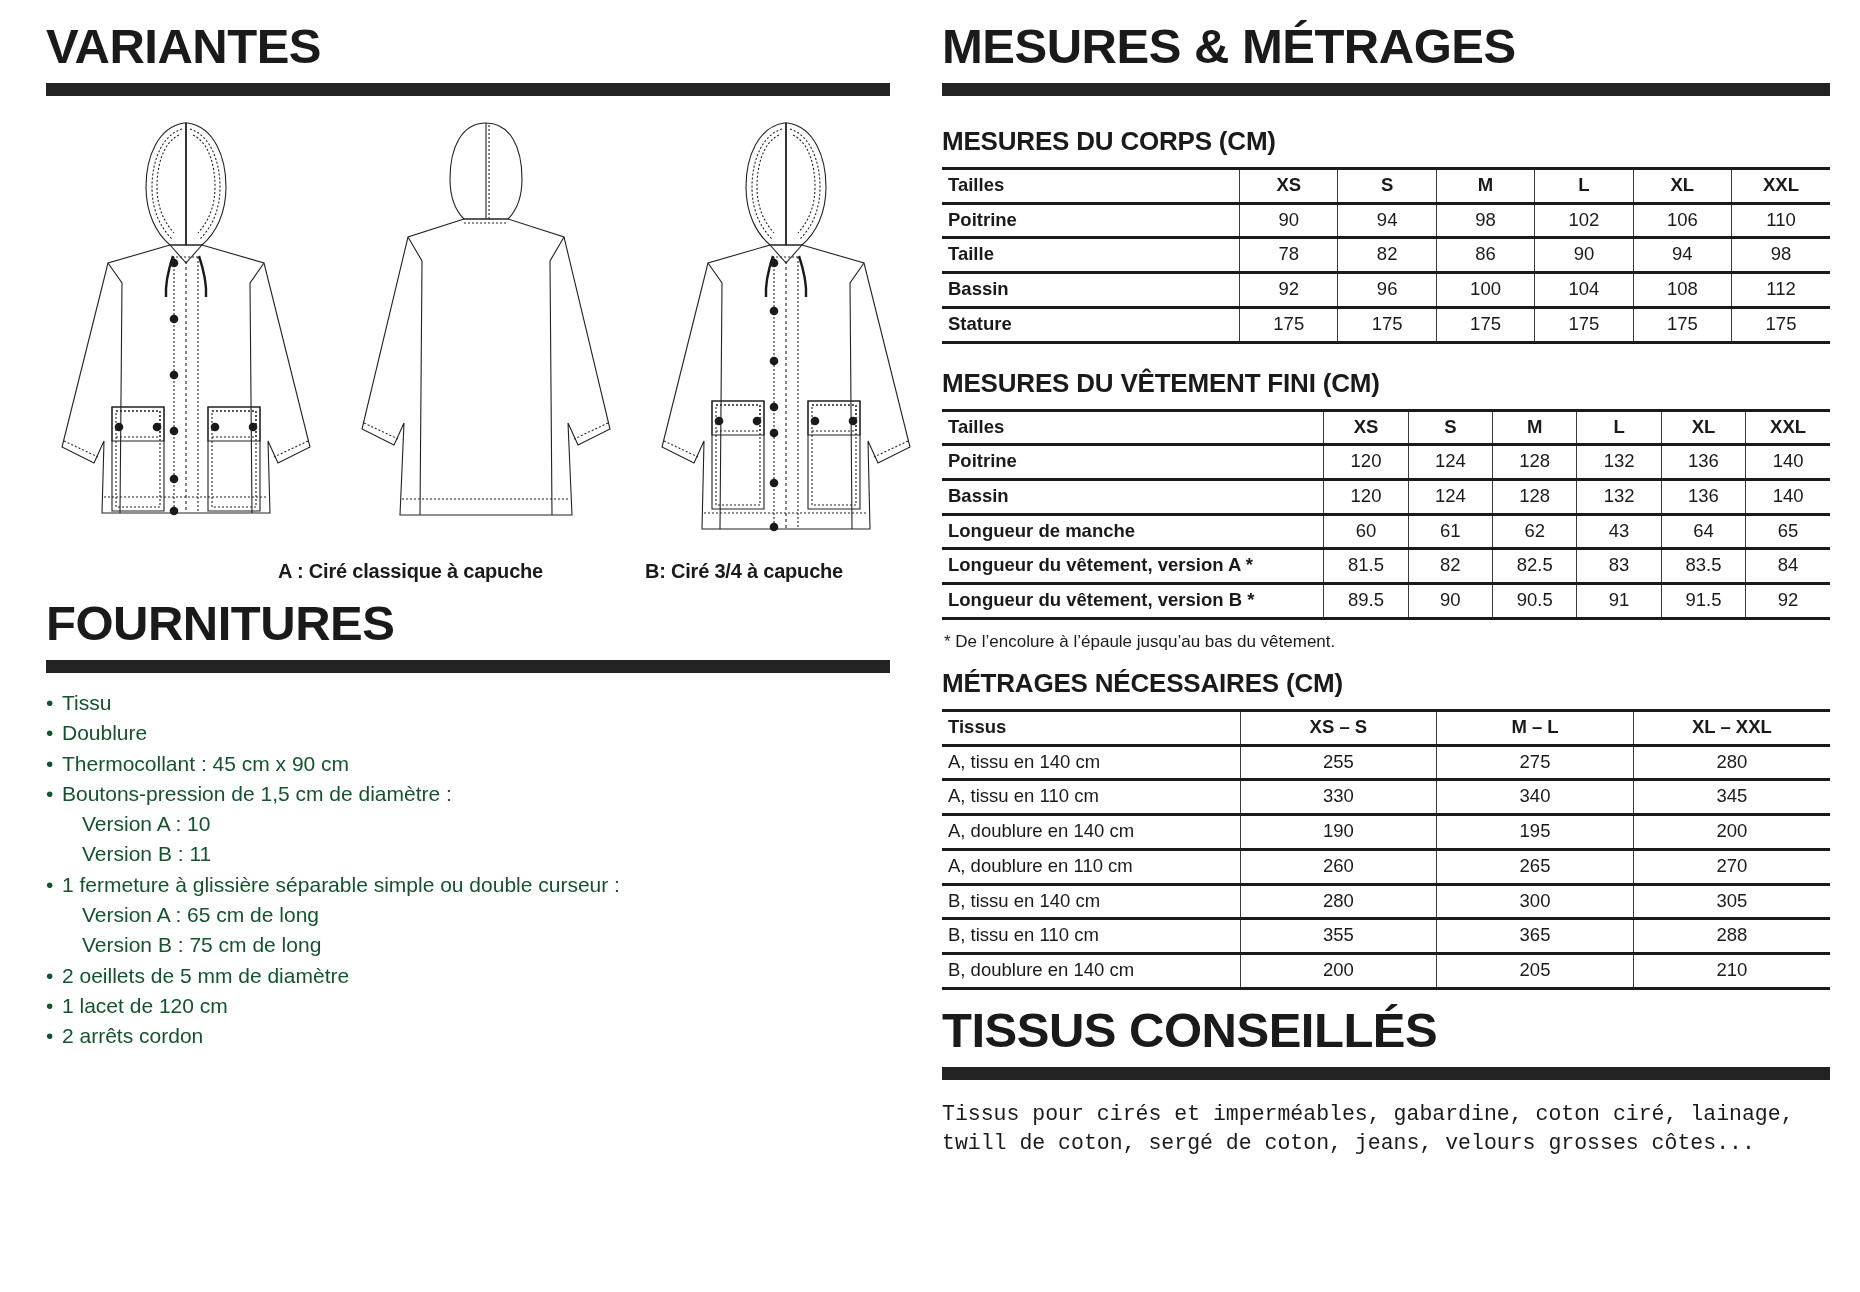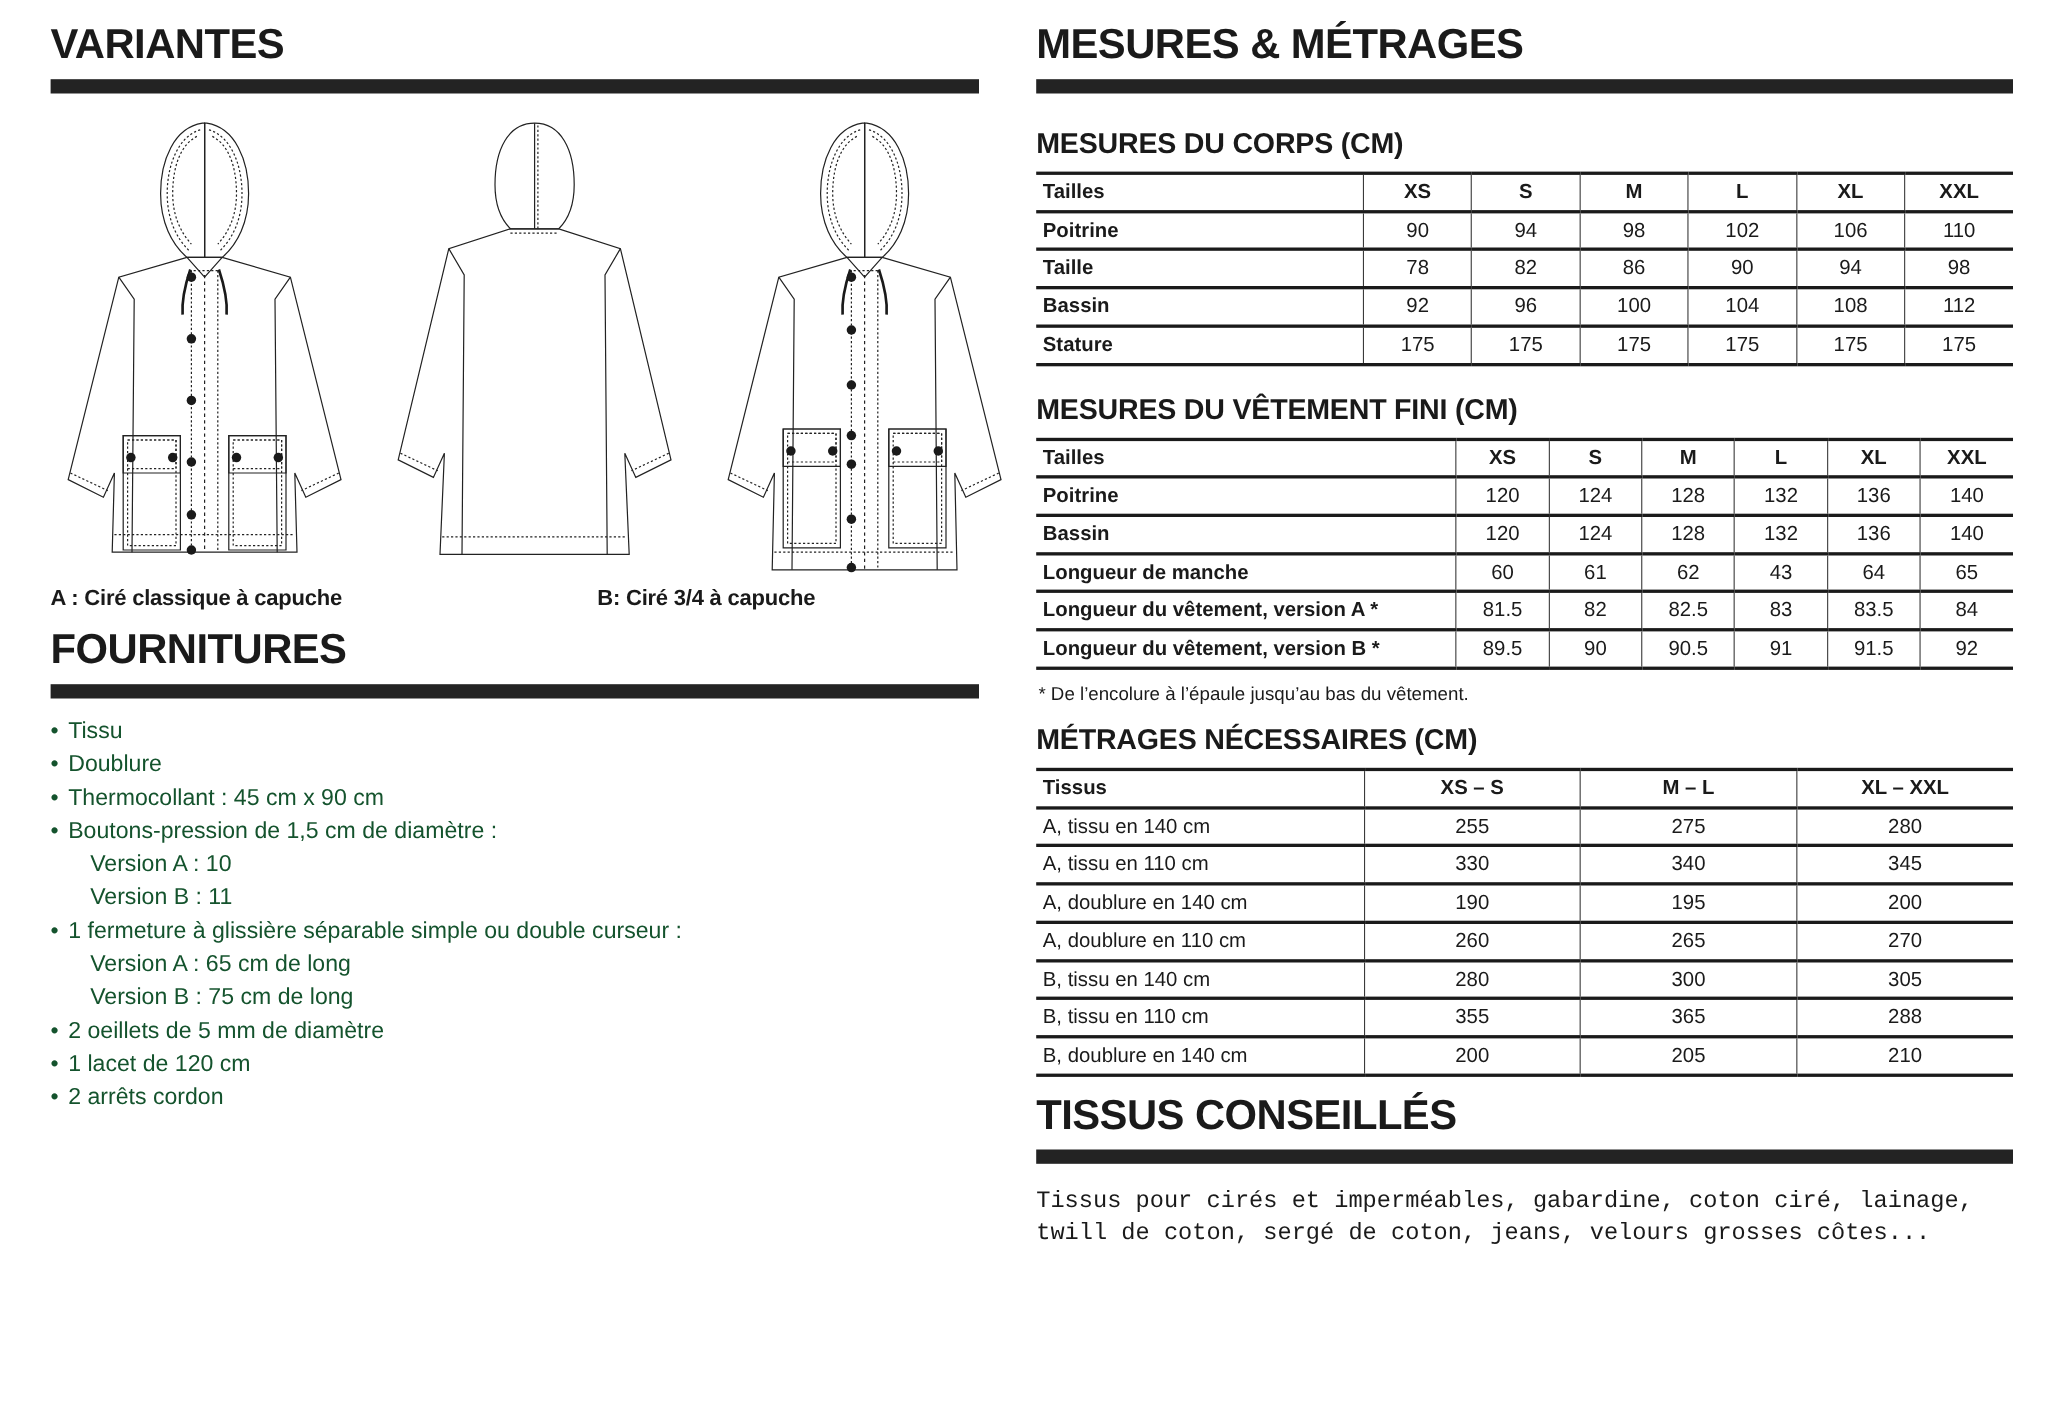--- a/index.html
+++ b/index.html
@@ -28,21 +28,21 @@
     box-sizing: border-box;
   }
   .col-right {
     width: 930px;
     padding: 22px 30px 0 12px;
     box-sizing: border-box;
   }
 
   
   h1.section-title {
-    font-size: 38px;
+    font-size: 49px;
     font-weight: bold;
     letter-spacing: -0.5px;
     margin: 0 0 12px 0;
     line-height: 1.0;
     color: #1a1a1a;
   }
   .rule-thick {
     height: 13px;
     background: #232323;
     width: 100%;
@@ -66,24 +66,25 @@
     height: 430px;
   }
   .figure {
     width: 300px;
     height: 425px;
     position: relative;
   }
   .figure svg { display: block; }
   .variant-captions {
     display: flex;
-    margin-top: 8px;
+    margin-top: 24px;
     font-size: 20px;
     font-weight: bold;
     letter-spacing: -0.2px;
+    text-align: right;
   }
   .cap-a { width: 497px; }
   .cap-b { width: 300px; }
 
   
   .supplies {
     margin-top: 16px;
     font-size: 21px;
     line-height: 1.30;
     color: #14532d;

